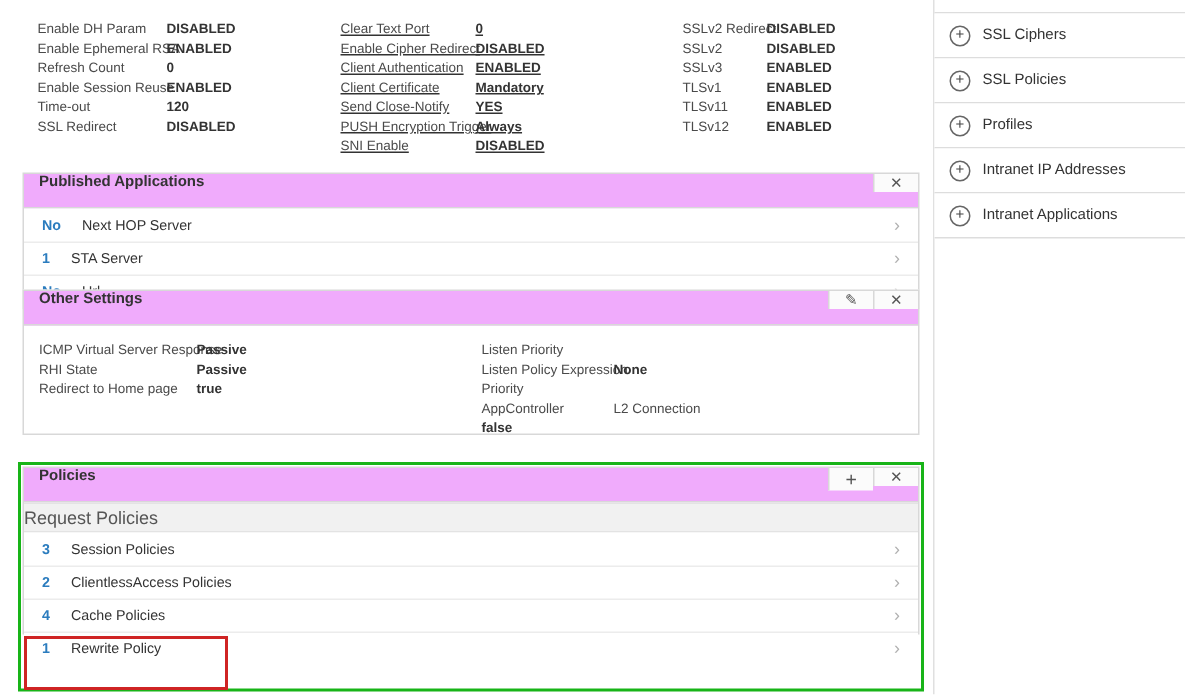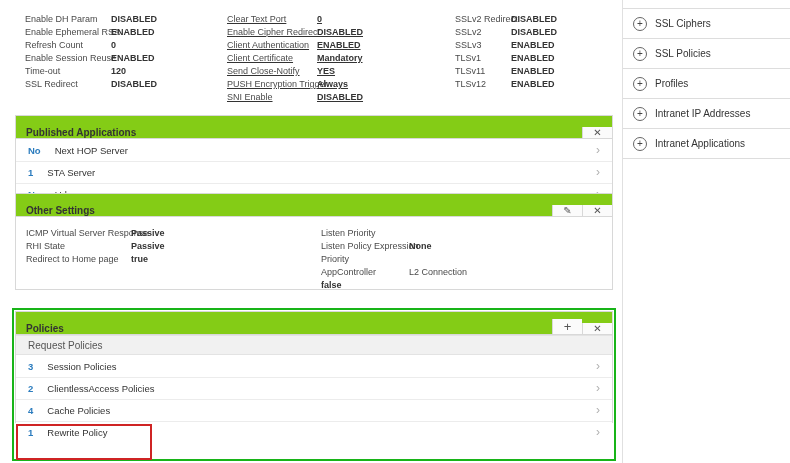--- a/index.html
+++ b/index.html
@@ -16,32 +16,32 @@
   #params-col1 { position:absolute; left:25px;  top:13px; grid-template-columns:86px auto; }
   #params-col2 { position:absolute; left:227px; top:13px; grid-template-columns:90px auto;text-decoration:underline; }
   #params-col3 { position:absolute; left:455px; top:13px; grid-template-columns:56px auto; }
 
   
   .panel { position:absolute; left:15px; width:598px; border:1px solid #d8d8d8; background:#fff; }
   #pub-panel { top:115px; }
   #other-panel { top:193px; height:97px; }
   #policies-panel { top:311px; height:112px; }
 
-  .panel-header { display:flex; align-items:flex-end; height:23px; background:#84cc16; border-bottom:1px solid #d8d8d8; }
+  .panel-header { display:flex; align-items:flex-start; height:23px; background:#f0abfc; border-bottom:1px solid #d8d8d8; }
   .panel-title { flex:1; display:flex; align-items:center; padding-left:10px; font-size:10px; font-weight:bold; color:#333; }
   .hbtn { width:30px; display:flex; align-items:center; justify-content:center; border-left:1px solid #d8d8d8; font-size:10px; color:#555; cursor:pointer; background:#fbfbfb; }
   .hbtn.add { font-size:13px; }
 
   .link-row { display:flex; align-items:center; height:22px; padding:0 12px; font-size:9.5px; cursor:pointer; background:#fff;gap:10px; }
   .link-row + .link-row { border-top:1px solid #ececec; }
   .count { font-weight:bold; color:#2b7cbe; margin-right:4px; }
   .row-label { color:#333; }
   .chev { margin-left:auto; color:#b0b0b0; font-size:12px; line-height:1; margin-top:-1px; }
 
-  .band { height:20px; display:flex; align-items:center; padding-left:12px; background:#f1f1f1; border-top:1px solid #e3e3e3; border-bottom:1px solid #e3e3e3; font-size:10px; color:#555; }
+  .band { height:20px; display:flex; align-items:center; background:#f1f1f1; border-top:1px solid #e3e3e3; border-bottom:1px solid #e3e3e3; font-size:12px; color:#555; }
 
   #other-body { position:relative; height:73px; }
   #other-left  { position:absolute; left:10px;  top:10px; grid-template-columns:105px auto; }
   #other-right { position:absolute; left:305px; top:10px; grid-template-columns:88px auto; }
 
   
   #sidebar { position:absolute; left:622px; top:0; width:168px; height:463px; border-left:1px solid #e0e0e0; background:#fff; }
   #sidebar-list { margin-top:8px; border-top:1px solid #ddd; }
   .side-item { display:flex; align-items:center; height:30px; padding-left:10px; border-bottom:1px solid #ddd; cursor:pointer; font-size:10px; color:#333; background:#fff; }
   .plus-circle { width:14px; height:14px; border:1px solid #666; border-radius:50%; display:flex; align-items:center; justify-content:center; font-size:10px; color:#444; margin-right:8px; line-height:1; flex:0 0 auto; }

